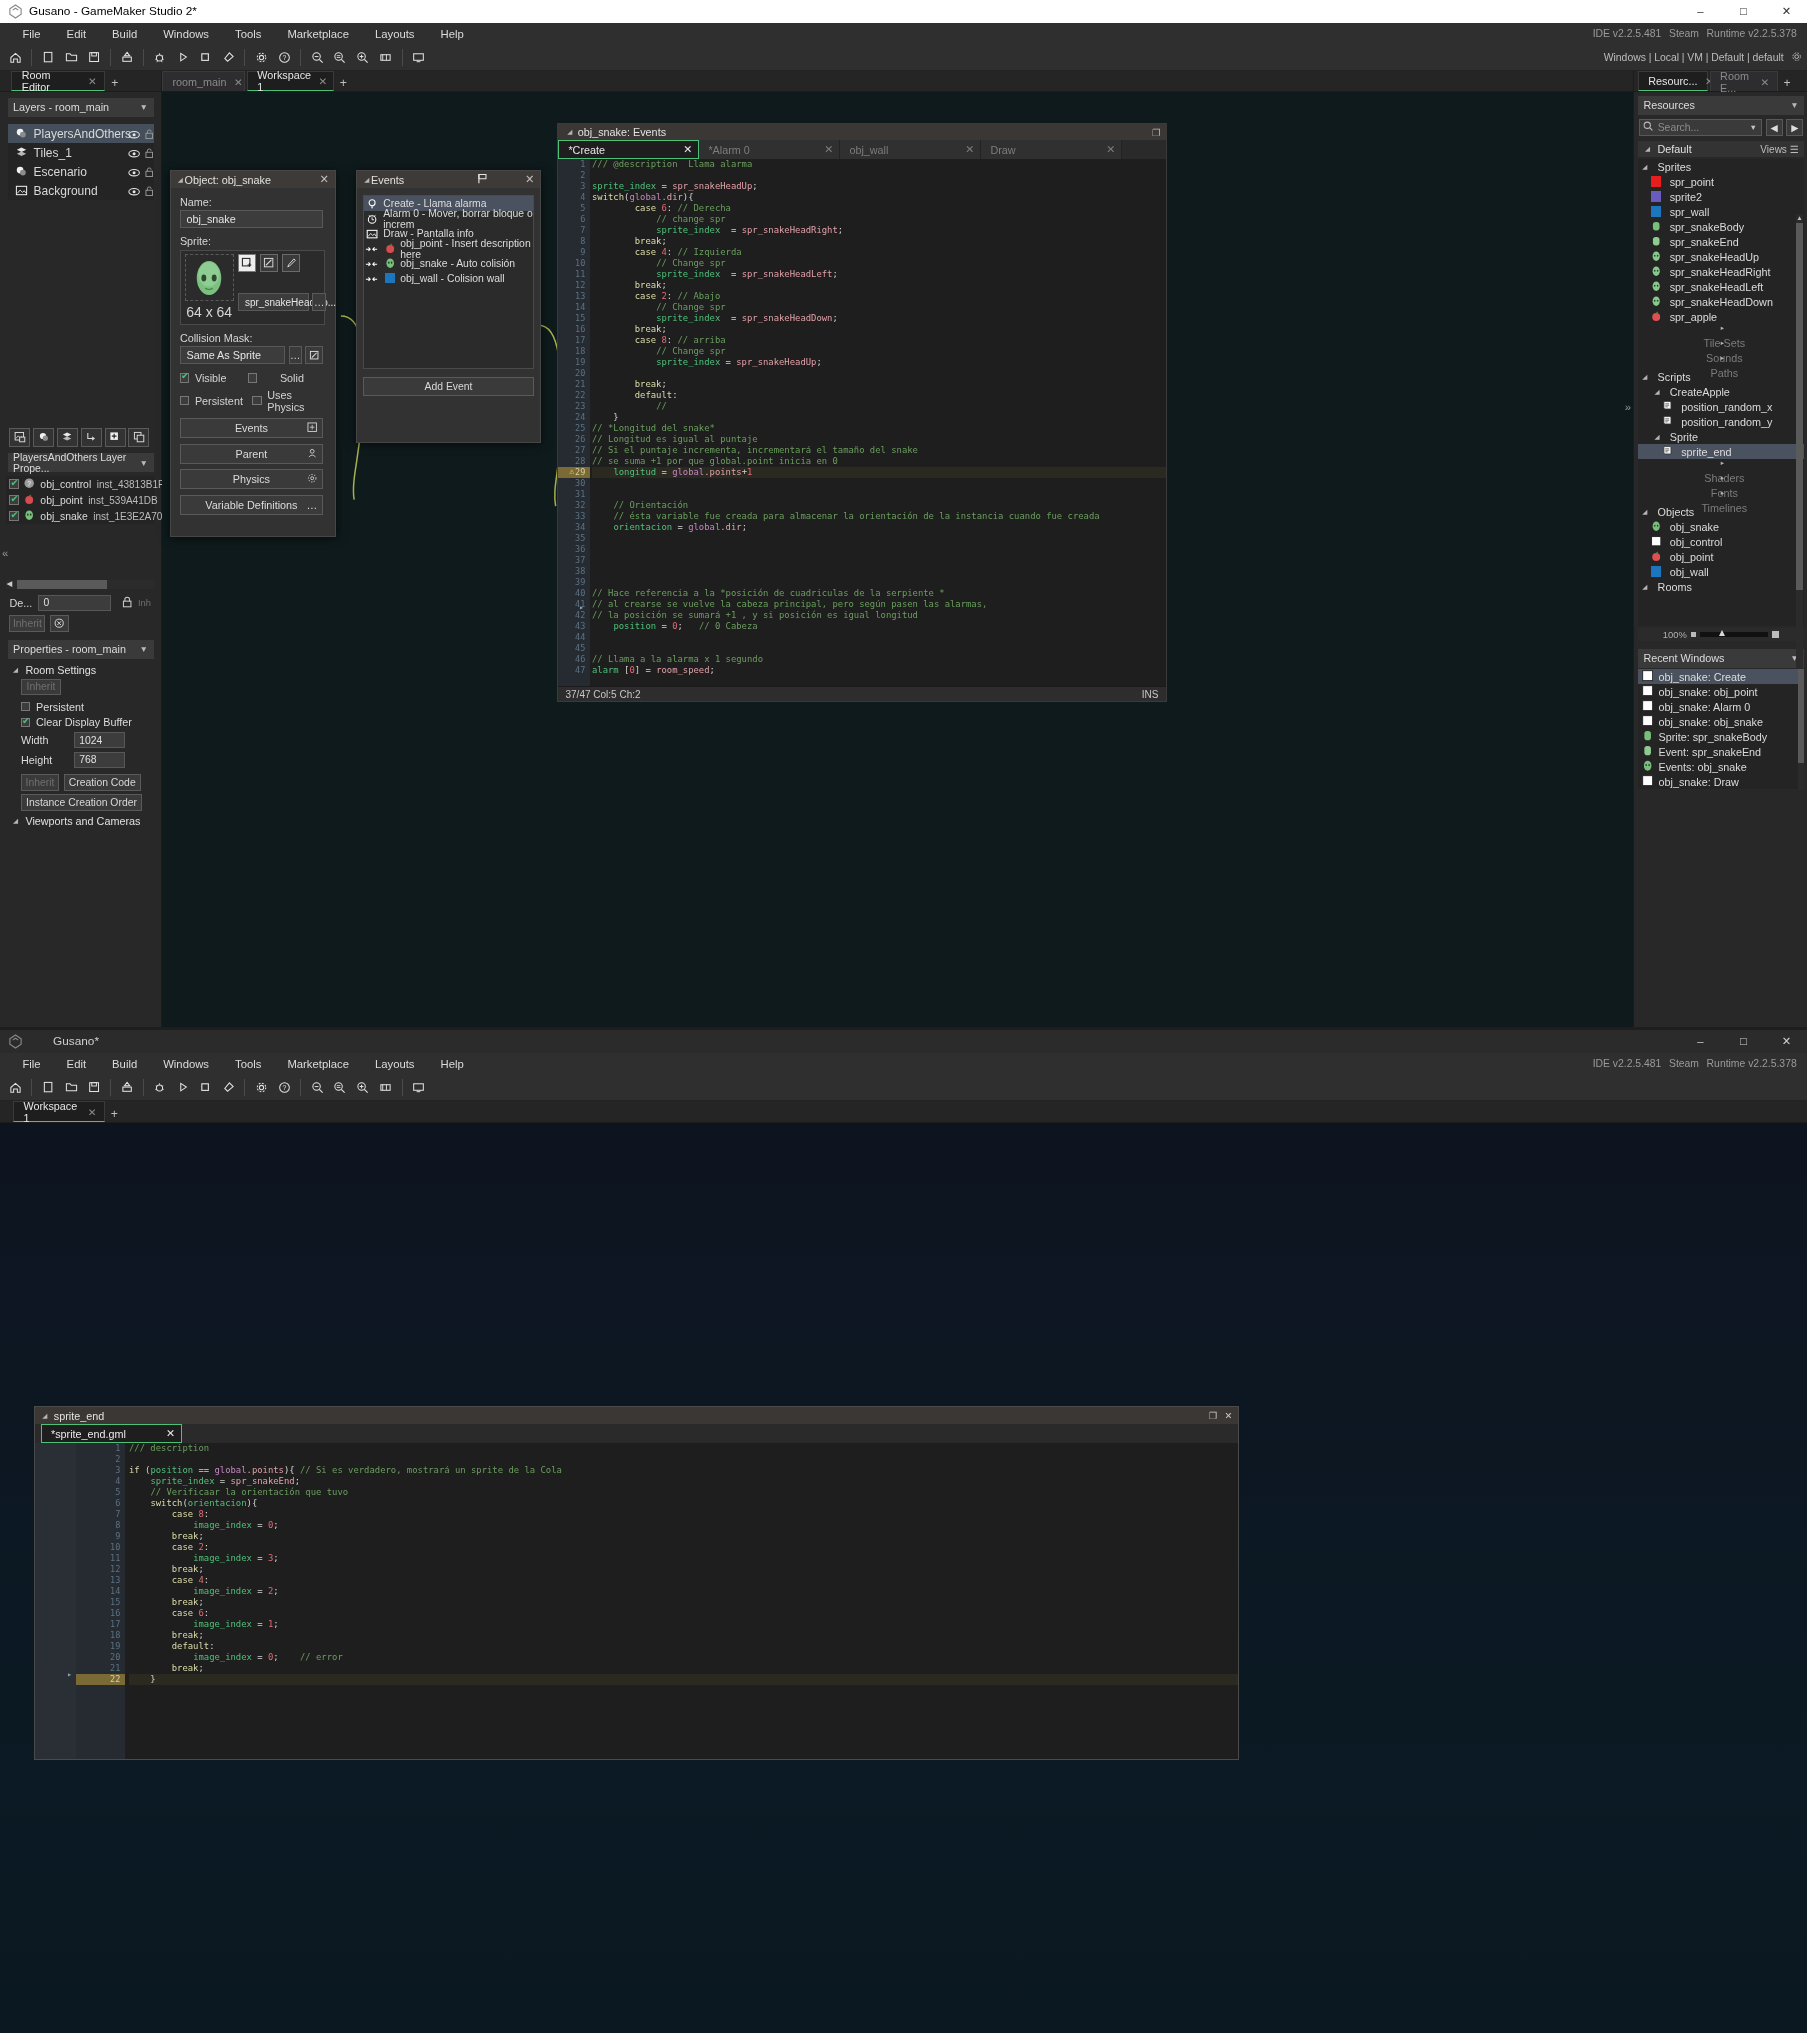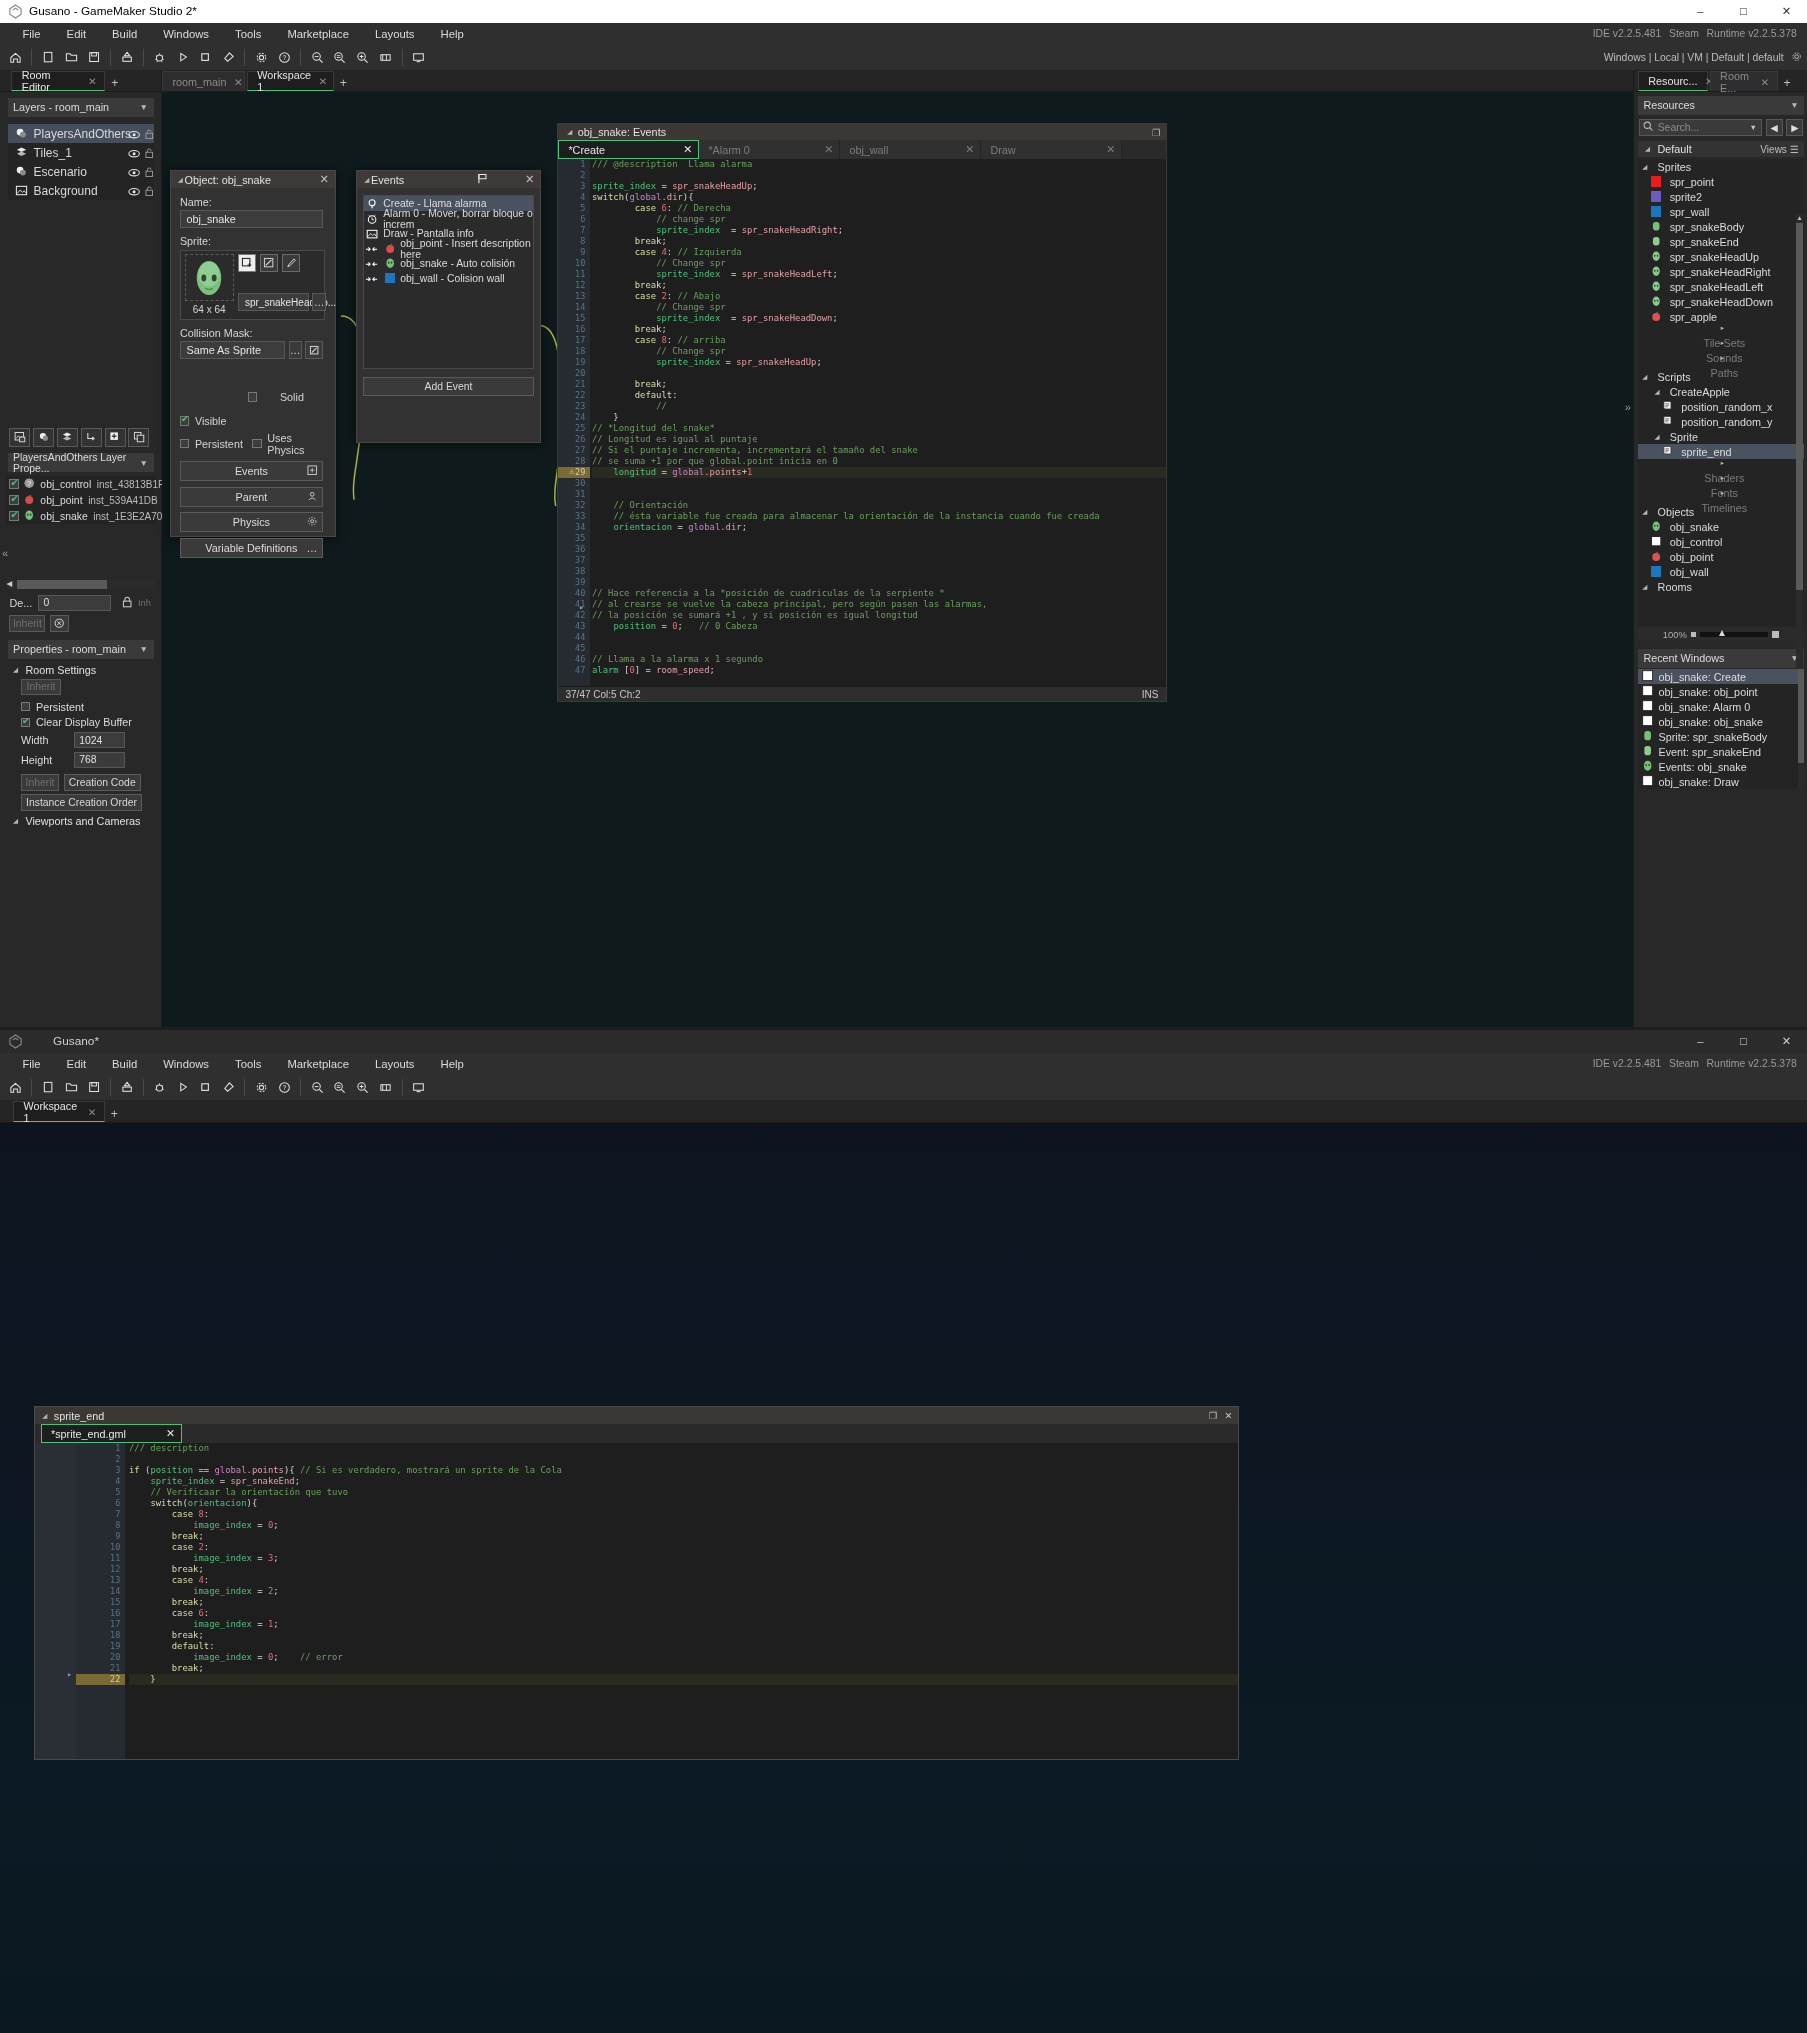--- a/index.html
+++ b/index.html
@@ -590,21 +590,21 @@
           <div style="width:49px;">
             <div style="width:49px;height:47px;border:0.9px dashed #5a5a5a;display:flex;align-items:center;justify-content:center;">
               <svg width="32" height="38" viewBox="0 0 34 40">
                     <ellipse cx="17" cy="20" rx="13" ry="18" fill="#7cc07f"></ellipse>
                     <ellipse cx="17" cy="16" rx="11" ry="13" fill="#8fce92"></ellipse>
                     <ellipse cx="11.5" cy="20" rx="2.6" ry="3.6" fill="#31472f"></ellipse>
                     <ellipse cx="22.5" cy="20" rx="2.6" ry="3.6" fill="#31472f"></ellipse>
                     <path d="M13 31 q4 2.5 8 0" stroke="#4f7a4f" stroke-width="1.2" fill="none"></path>
                   </svg>
             </div>
-            <div style="text-align:center;font-size:10px;color:#d6d6d6;margin-top:2.8px;">64 x 64</div>
+            <div style="text-align:center;font-size:14px;color:#d6d6d6;margin-top:2.8px;">64 x 64</div>
           </div>
           <div>
             <div style="display:flex;gap:3.8px;">
               <span style="width:18px;height:18px;border:0.9px solid #7a7a7a;background:#eee;display:flex;align-items:center;justify-content:center;">
                     <svg width="12.2" height="12.2" viewBox="0 0 13 13">
                       <rect x="1.5" y="1.5" width="8" height="8" fill="none" stroke="#222" stroke-width="1.1"></rect>
                       <path d="M9 6.5v4M7 8.5h4" stroke="#222" stroke-width="1.1"></path>
                     </svg>
                   </span>
               <span style="width:18px;height:18px;border:0.9px solid #6a6a6a;background:#3a3a3a;display:flex;align-items:center;justify-content:center;">
@@ -632,21 +632,21 @@
           <span class="btn" style="width:13px;height:18px;">…</span>
           <span class="btn" style="width:18px;height:18px;">
                 <svg width="11.3" height="11.3" viewBox="0 0 12 12">
                   <rect x="1.5" y="1.5" width="8" height="8" fill="none" stroke="#ddd" stroke-width="1"></rect>
                   <path d="M3 8 L8 3" stroke="#ddd" stroke-width="1.1"></path>
                 </svg>
               </span>
         </div>
 
         <div style="display:flex;gap:21px;margin-top:7.5px;">
-          <span style="display:flex;gap:5.6px;align-items:center;font-size:10.8px;margin-top:48px;">
+          <span style="display:flex;gap:5.6px;align-items:center;font-size:10.8px;">
             <span class="cb on"></span>
             <span>Visible</span>
           </span>
           <span style="display:flex;gap:23px;align-items:center;font-size:10.8px;">
             <span class="cb"></span>
             <span>Solid</span>
           </span>
         </div>
         <div style="display:flex;gap:9.4px;margin-top:4.7px;">
           <span style="display:flex;gap:5.6px;align-items:center;font-size:10.8px;">

